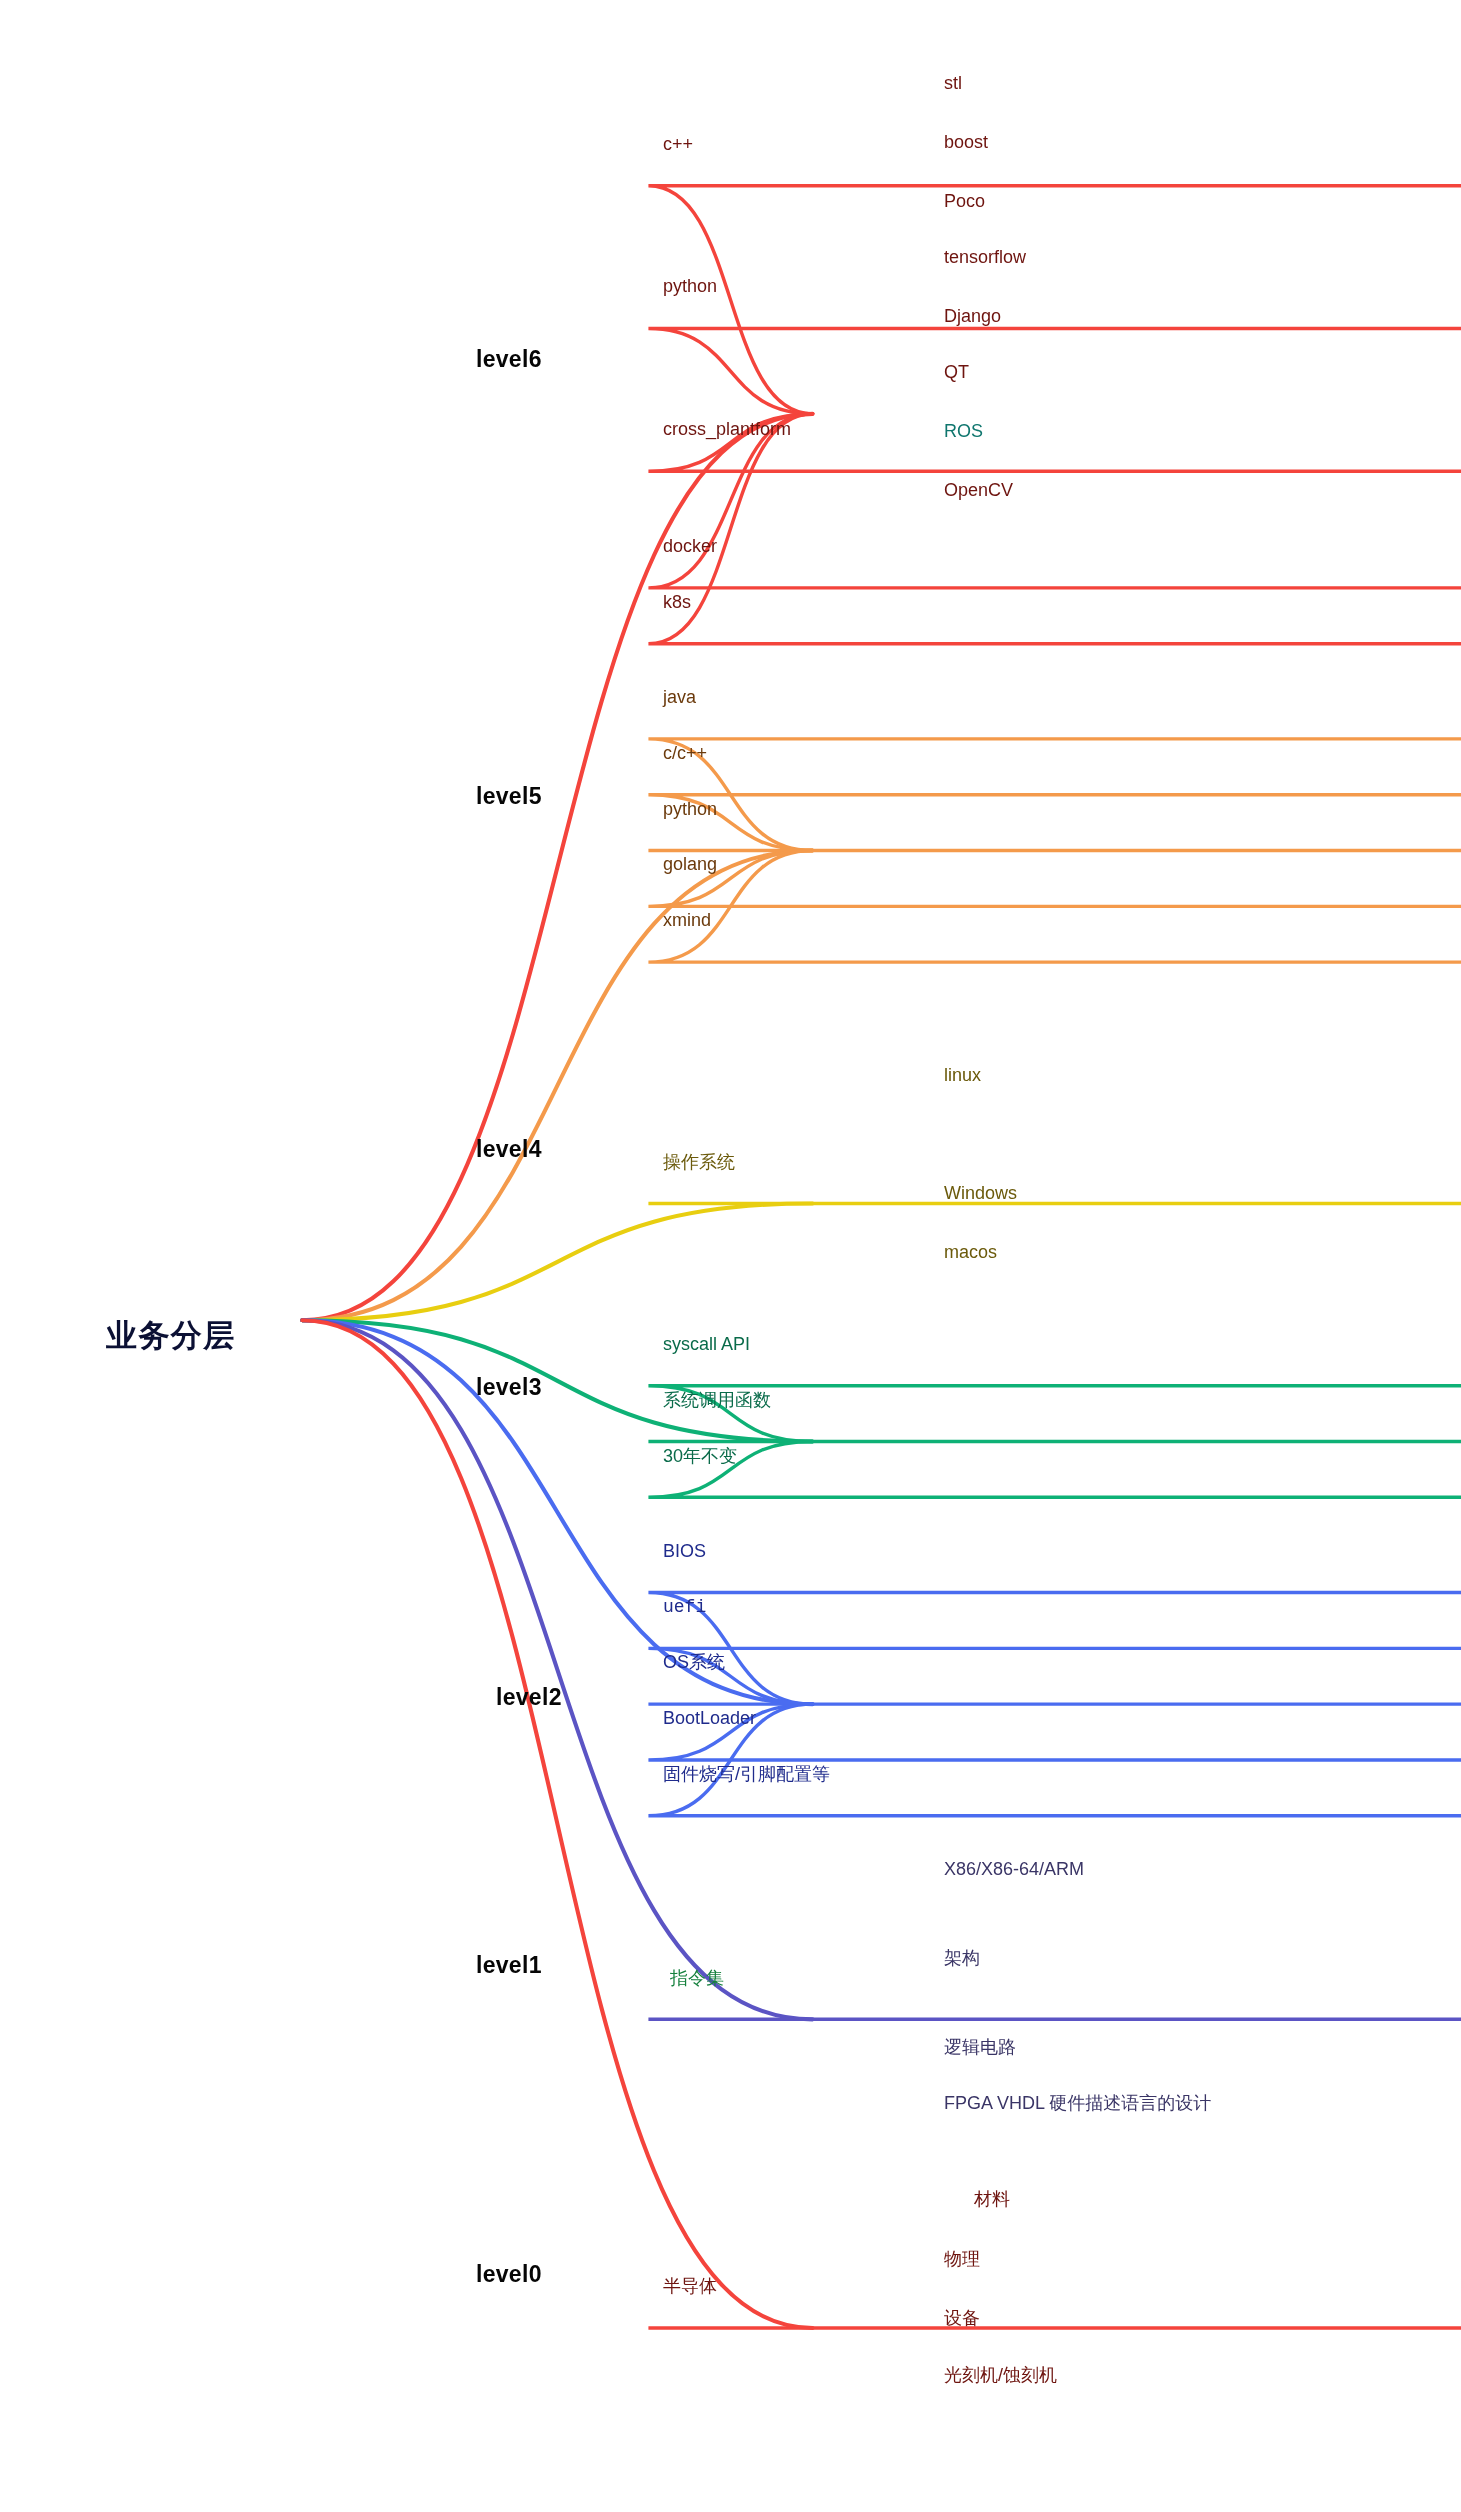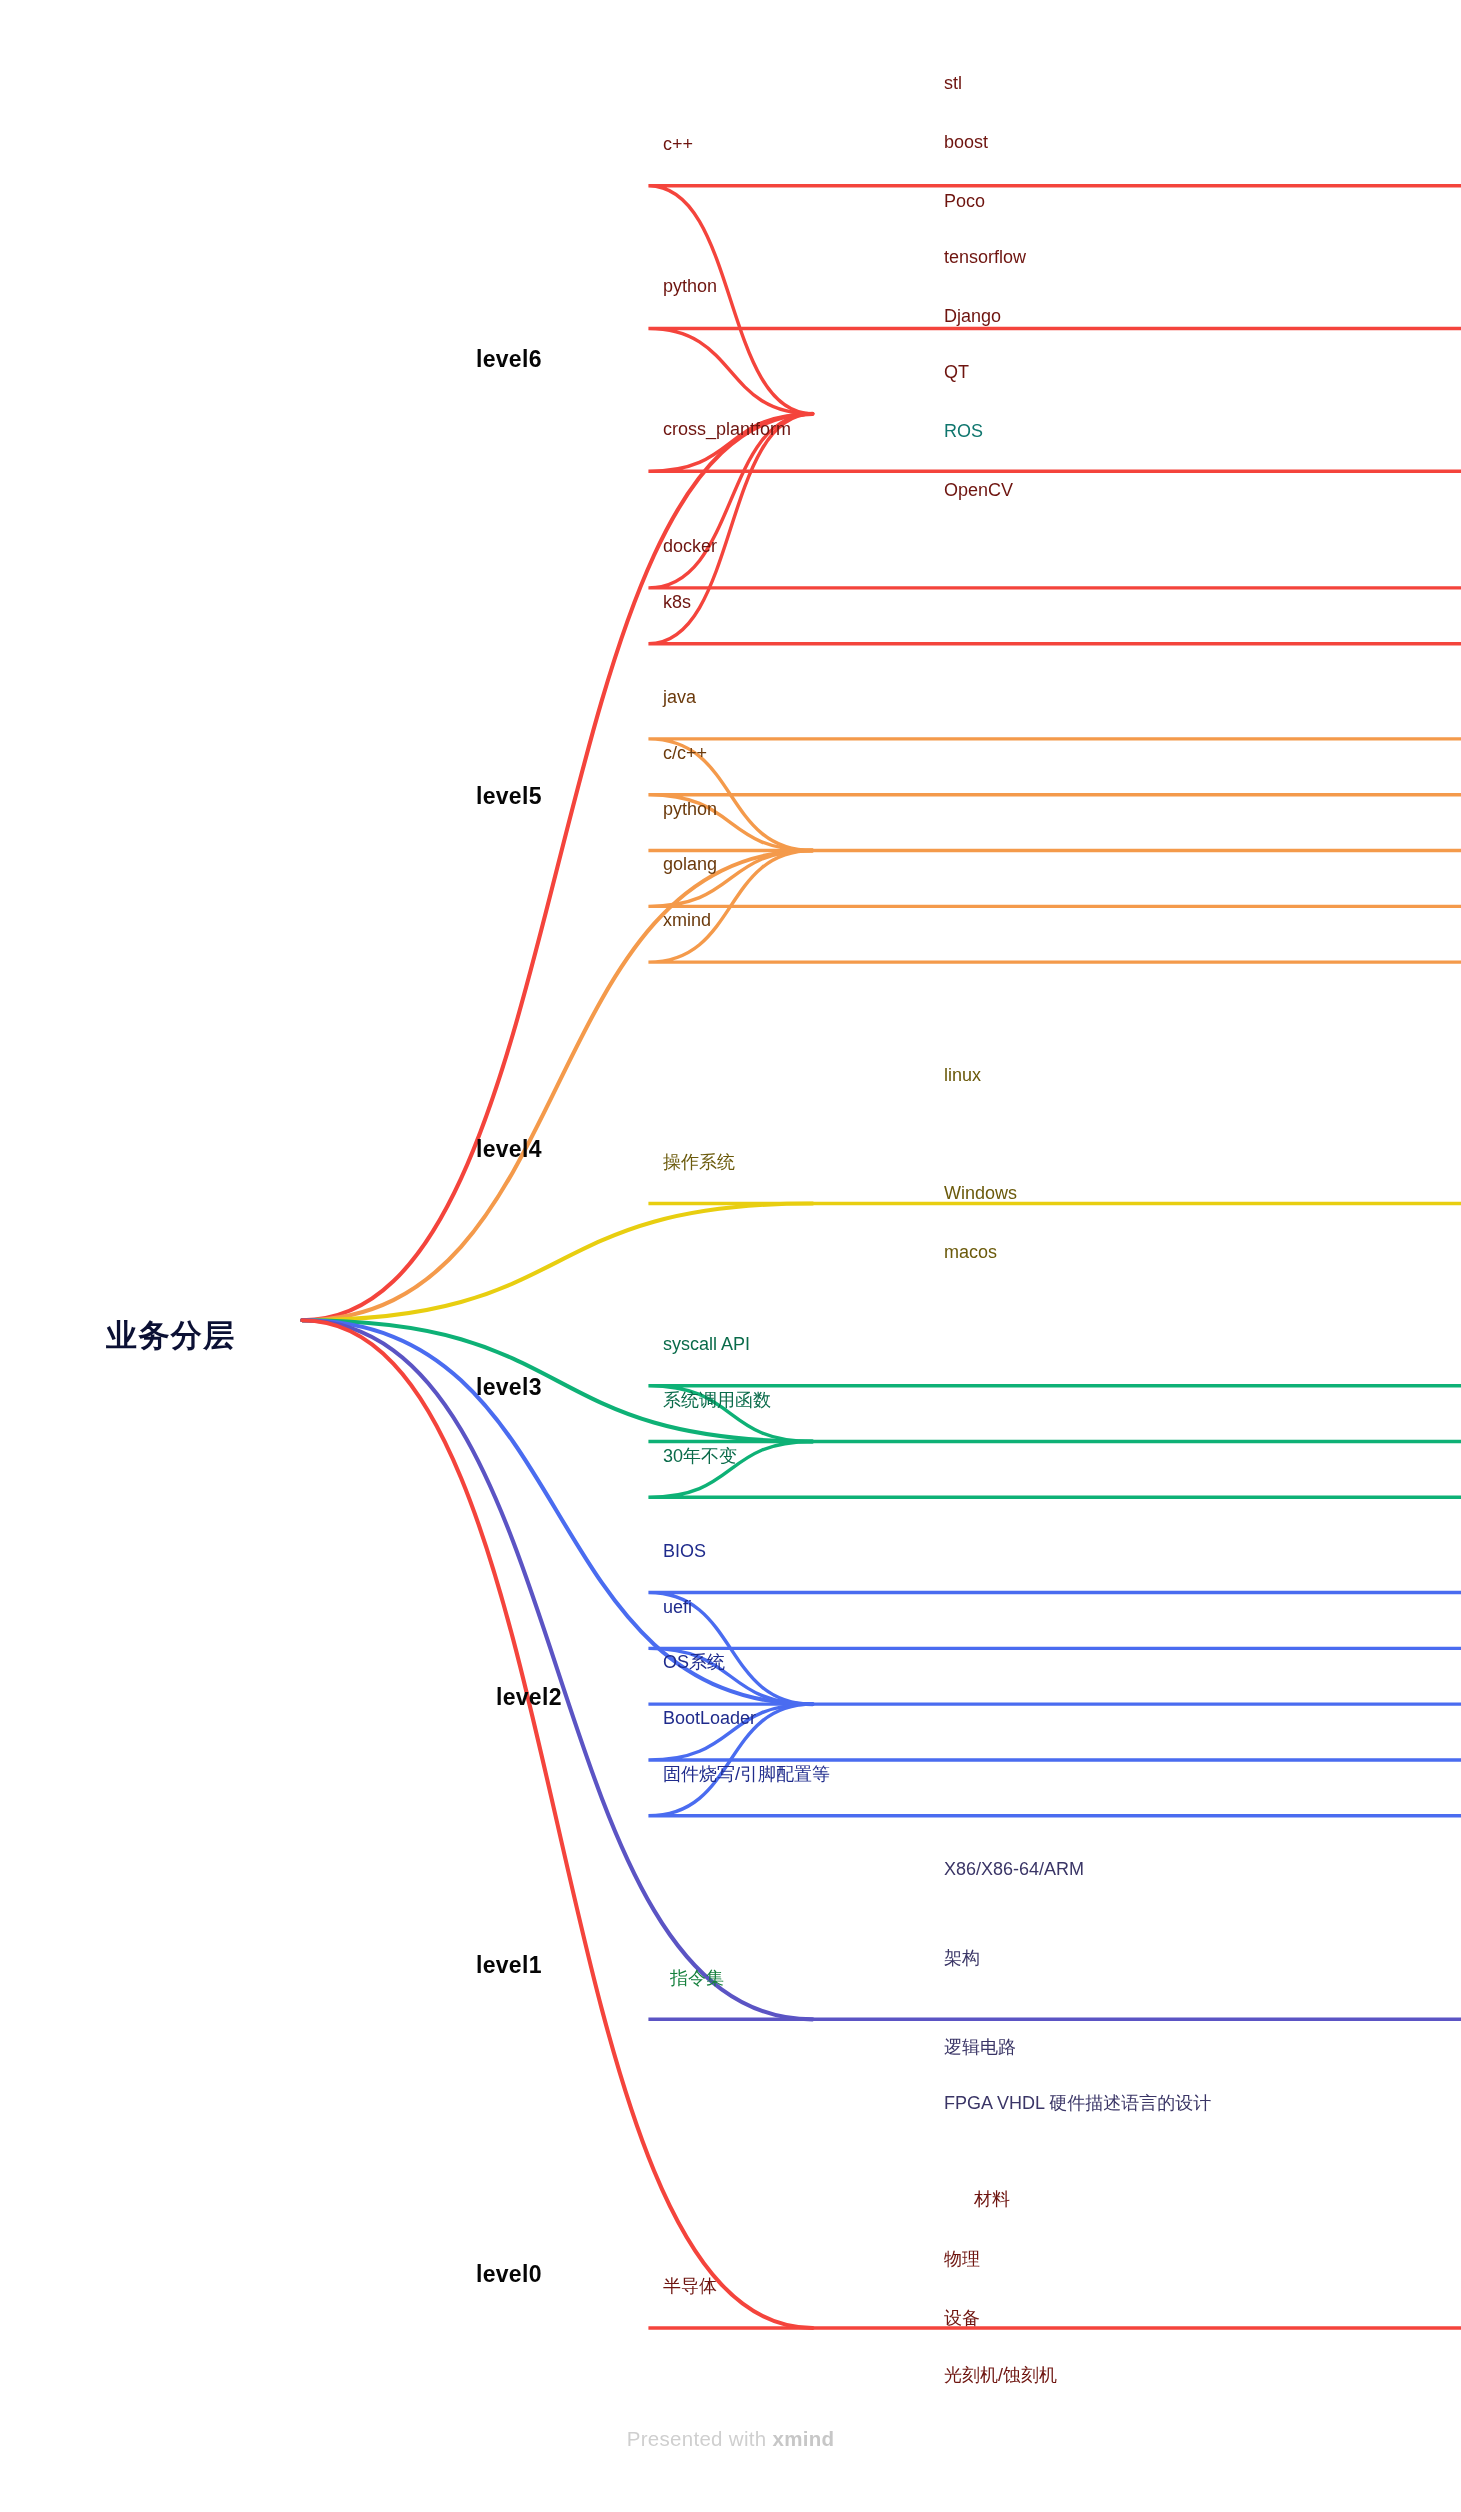--- a/index.html
+++ b/index.html
@@ -99,34 +99,31 @@
       <div class="node topic" style="left: 663px; top: 1153px; color: rgb(107, 90, 11);">操作系统</div>
       <div class="node topic" style="left: 944px; top: 1066px; color: rgb(107, 90, 11);">linux</div>
       <div class="node topic" style="left: 944px; top: 1184px; color: rgb(107, 90, 11);">Windows</div>
       <div class="node topic" style="left: 944px; top: 1243px; color: rgb(107, 90, 11);">macos</div>
       <div class="node lvl-label" style="left: 476px; top: 1376px; color: rgb(6, 6, 6);">level3</div>
       <div class="node topic" style="left: 663px; top: 1335px; color: rgb(10, 107, 74);">syscall API</div>
       <div class="node topic" style="left: 663px; top: 1391px; color: rgb(10, 107, 74);">系统调用函数</div>
       <div class="node topic" style="left: 663px; top: 1447px; color: rgb(10, 107, 74);">30年不变</div>
       <div class="node lvl-label" style="left: 496px; top: 1639px; color: rgb(6, 6, 6); margin-top: 47px;">level2</div>
       <div class="node topic" style="left: 663px; top: 1542px; color: rgb(31, 43, 140);">BIOS</div>
-      <div class="node topic" style="left: 663px; top: 1598px; color: rgb(31, 43, 140);">uefi</div>
+      <div class="node topic" style="left: 663px; top: 1598px; color: rgb(31, 43, 140); font-family: Liberation Mono, monospace;">uefi</div>
       <div class="node topic" style="left: 663px; top: 1653px; color: rgb(31, 43, 140);">OS系统</div>
       <div class="node topic" style="left: 663px; top: 1709px; color: rgb(31, 43, 140);">BootLoader</div>
       <div class="node topic" style="left: 663px; top: 1765px; color: rgb(31, 43, 140);">固件烧写/引脚配置等</div>
       <div class="node lvl-label" style="left: 476px; top: 1954px; color: rgb(6, 6, 6);">level1</div>
       <div class="node topic" style="left: 670px; top: 1969px; color: #15803d;">指令集</div>
       <div class="node topic" style="left: 944px; top: 1860px; color: rgb(58, 53, 102);">X86/X86-64/ARM</div>
       <div class="node topic" style="left: 944px; top: 1949px; color: rgb(58, 53, 102); text-align: right;">架构</div>
       <div class="node topic" style="left: 944px; top: 2038px; color: rgb(58, 53, 102);">逻辑电路</div>
       <div class="node topic" style="left: 944px; top: 2094px; color: rgb(58, 53, 102);">FPGA VHDL 硬件描述语言的设计</div>
       <div class="node lvl-label" style="left: 476px; top: 2263px; color: rgb(6, 6, 6);">level0</div>
       <div class="node topic" style="left: 663px; top: 2277px; color: rgb(110, 20, 15);">半导体</div>
       <div class="node topic" style="left: 944px; top: 2190px; color: rgb(110, 20, 15); margin-left: 30px;">材料</div>
       <div class="node topic" style="left: 944px; top: 2250px; color: rgb(110, 20, 15);">物理</div>
       <div class="node topic" style="left: 944px; top: 2309px; color: rgb(110, 20, 15);">设备</div>
       <div class="node topic" style="left: 944px; top: 2366px; color: rgb(110, 20, 15);">光刻机/蚀刻机</div>
     </div>
-  <div class="footer">
-    <span>Presented with </span><b>xmind</b>
-  </div>
 </div>
 
 
 </body></html>

